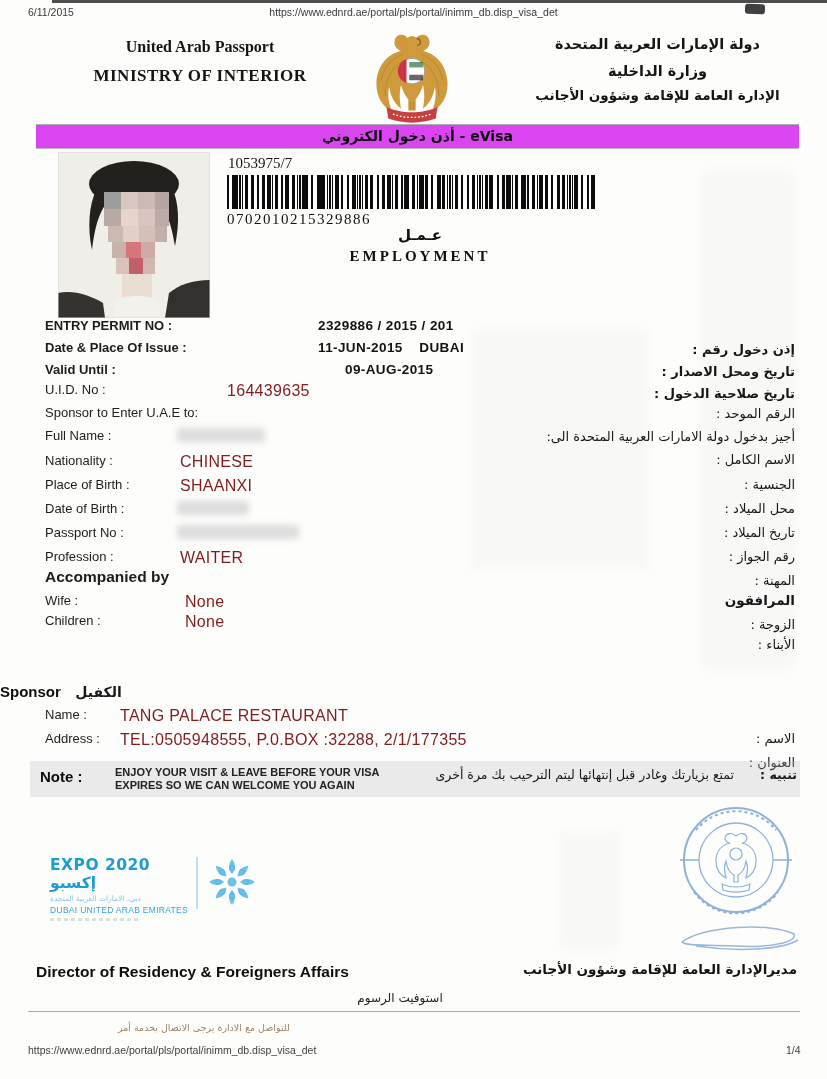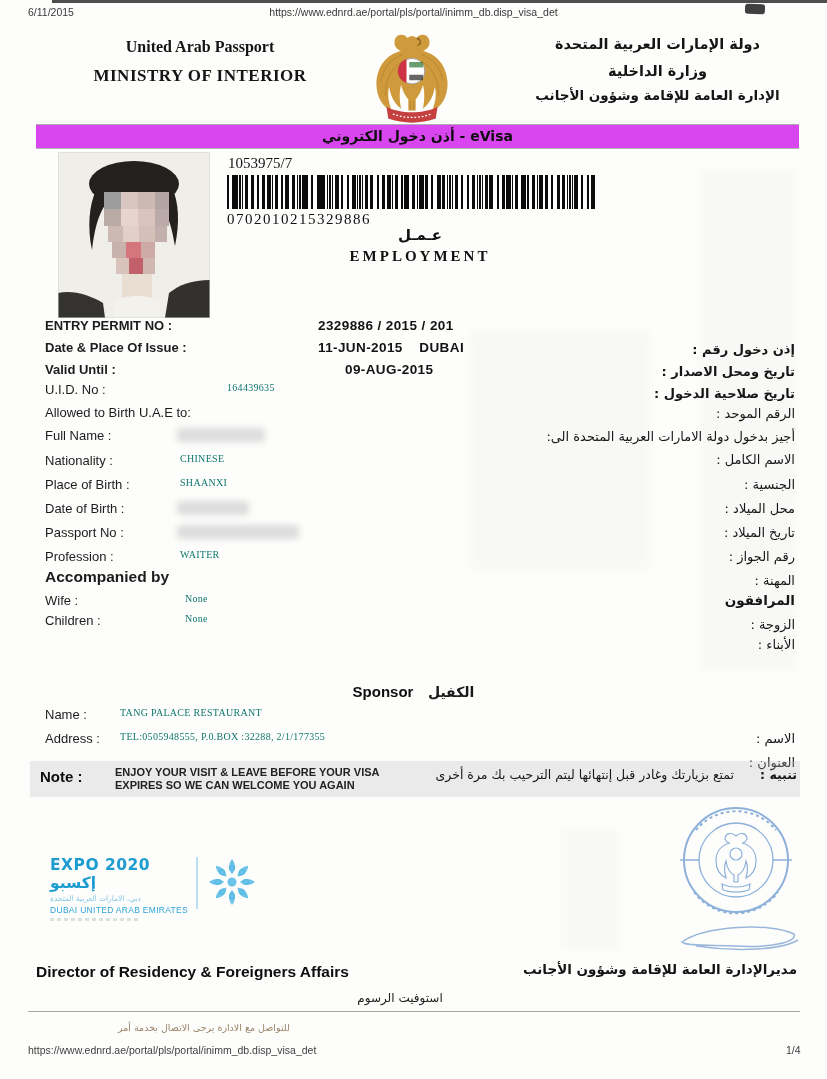--- a/index.html
+++ b/index.html
@@ -42,25 +42,25 @@
   .vtype .ar{font-family:"DejaVu Sans",sans-serif;font-weight:bold;font-size:15px;color:#111;display:block;margin-bottom:4px;}
   .vtype .en{font-family:"Liberation Serif","DejaVu Serif",serif;font-weight:bold;font-size:15px;letter-spacing:3px;color:#111;display:block;}
   
   .row{position:absolute;left:45px;right:32px;height:18px;font-size:13px;}
   .row .lbl{position:absolute;left:0;top:0;white-space:nowrap;color:#1c1c1c;}
   .row .val{position:absolute;top:0;white-space:pre;}
   .row .arl{position:absolute;right:0;top:0;direction:rtl;white-space:nowrap;
             font-family:"DejaVu Sans",sans-serif;font-size:13px;color:#161616;margin-top:24px;}
   .b{font-weight:bold;}
   .vbold{font-weight:bold;color:#121212;font-size:13.5px;letter-spacing:.4px;}
-  .vserif{font-family:Liberation Serif, serif;font-size:10px;letter-spacing:.3px;color:#0f766e;}
+  .vserif{font-family:Liberation Sans, sans-serif;font-size:16px;letter-spacing:.3px;color:#7f1d1d;}
   .hdg{font-size:15.5px;font-weight:bold;color:#101010;}
   .blur-block{position:absolute;top:0;height:14px;background:#c7c7c7;border-radius:3px;filter:blur(3px);opacity:.6;}
   
-  .sponsor-hdg{position:absolute;left:0;top:683px;width:827px;text-align:center;}
+  .sponsor-hdg{position:absolute;left:0;top:683px;width:827px;}
   .sponsor-hdg .en{font-size:15px;font-weight:bold;color:#0e0e0e;}
   .sponsor-hdg .arx{font-family:"DejaVu Sans",sans-serif;font-size:14px;font-weight:bold;margin-left:10px;}
   
   .noteband{position:absolute;left:30px;top:761px;width:770px;height:36px;background:rgba(188,188,188,.28);}
   .noteband .nlabel{position:absolute;left:10px;top:7px;font-size:15px;font-weight:bold;color:#0d0d0d;}
   .noteband .ntext{position:absolute;left:85px;top:5px;font-size:11px;font-weight:bold;line-height:13px;color:#222;}
   .noteband .nar{position:absolute;right:3px;top:6px;direction:rtl;font-family:"DejaVu Sans",sans-serif;font-size:12.5px;color:#161616;}
   .noteband .nar b{margin-left:26px;}
   
   .expo-text{position:absolute;left:50px;top:856px;width:145px;text-align:left;}
@@ -181,21 +181,21 @@
     <span class="lbl b">Valid Until :</span>
     <span class="val vbold" style="left:300px">09-AUG-2015</span>
     <span class="arl b">تاريخ صلاحية الدخول :</span>
   </div>
   <div class="row" style="top:382px">
     <span class="lbl">U.I.D. No :</span>
     <span class="val vserif" style="left:182px">164439635</span>
     <span class="arl">الرقم الموحد :</span>
   </div>
   <div class="row" style="top:405px">
-    <span class="lbl">Allowed to Birth U.A.E to:</span>
+    <span class="lbl">Sponsor to Enter U.A.E to:</span>
     <span class="arl">أجيز بدخول دولة الامارات العربية المتحدة الى:</span>
   </div>
   <div class="row" style="top:428px">
     <span class="lbl">Full Name :</span>
     <span class="blur-block" style="left:132px;width:88px;"></span>
     <span class="arl">الاسم الكامل :</span>
   </div>
   <div class="row" style="top:453px">
     <span class="lbl">Nationality :</span>
     <span class="val vserif" style="left:135px">CHINESE</span>

